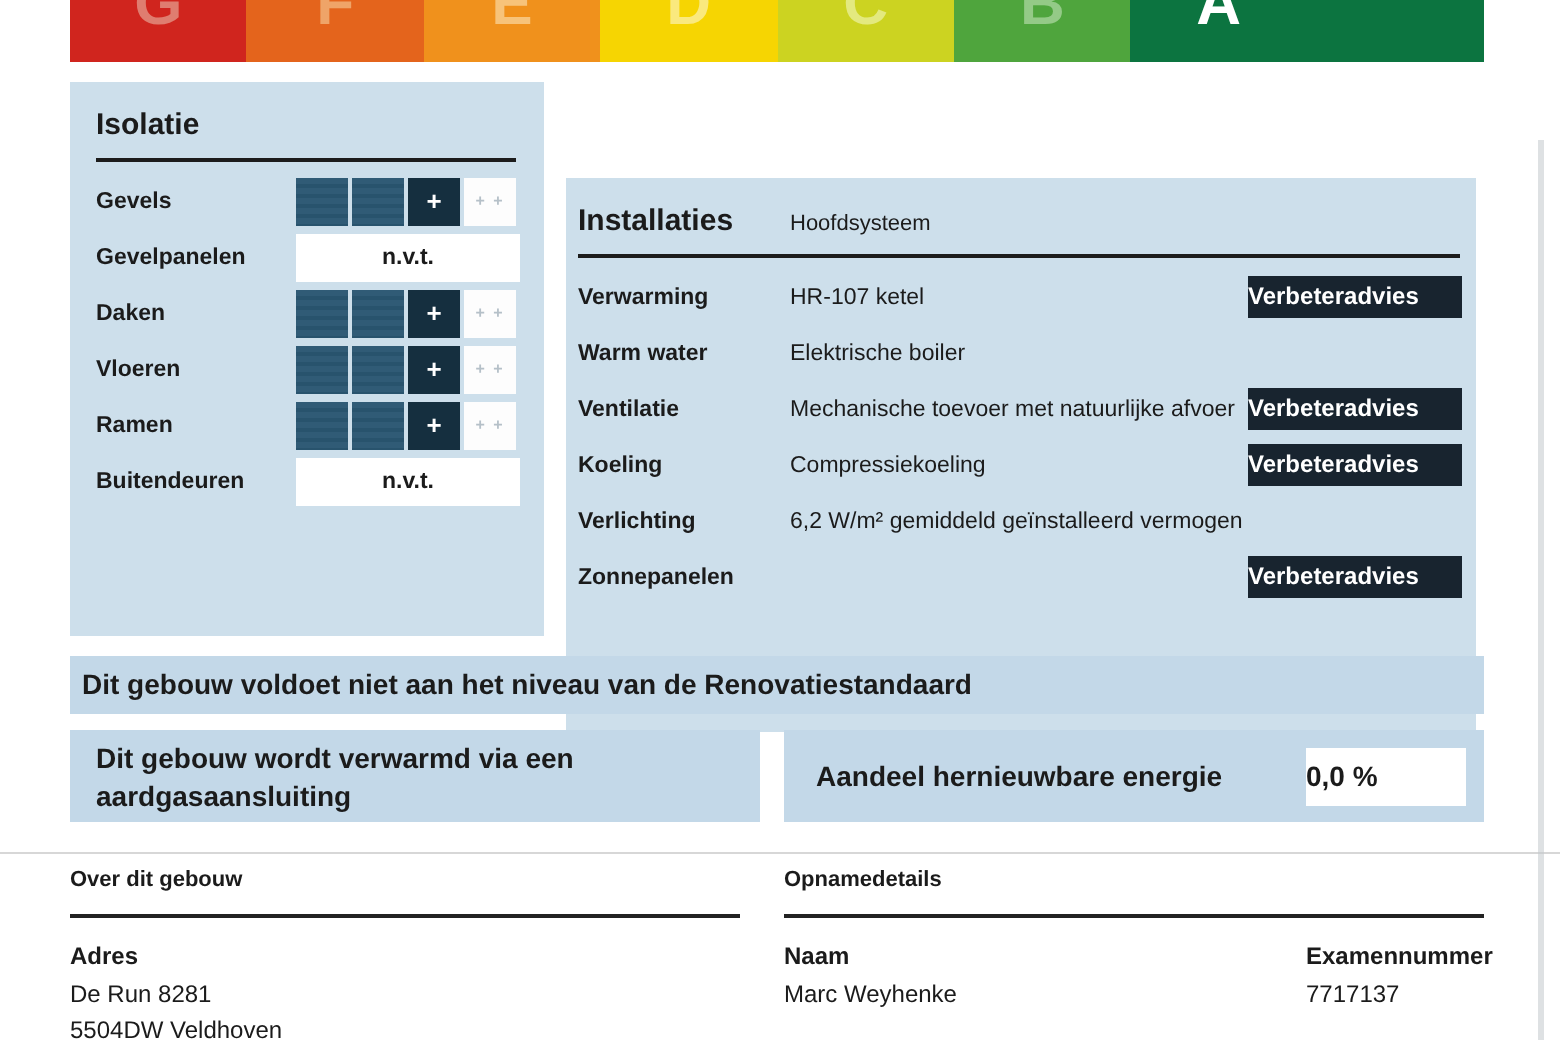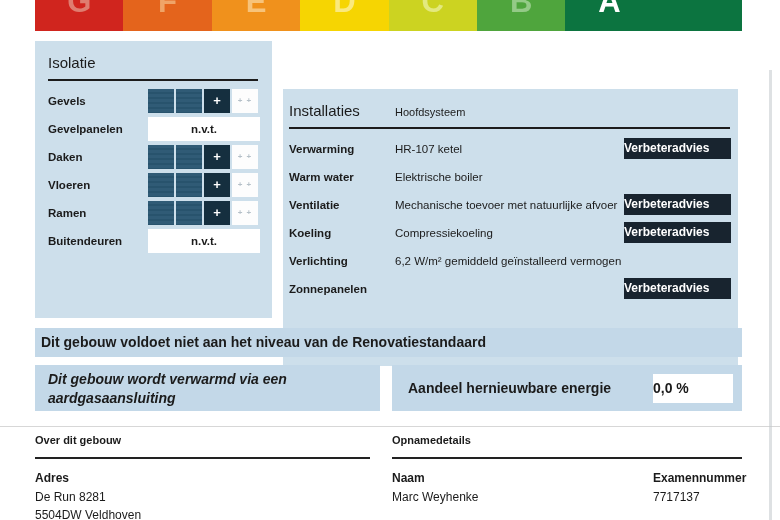--- a/index.html
+++ b/index.html
@@ -15,21 +15,21 @@
   .seg-a{flex:0 0 176.6px;}
   .seg span{
     display:block;width:100%;text-align:center;font-weight:bold;
     font-size:31px;line-height:31px;margin-top:-14px;
   }
   .seg-a span{width:88px;}
   
   .panel{position:absolute;top:41px;height:277px;background:#cddfeb;}
   #panel-iso{left:35px;width:237px;}
   #panel-inst{left:283px;width:455px;margin-top:48px;}
-  .panel-title{position:absolute;top:13px;font-weight:normal;font-size:15px;}
+  .panel-title{position:absolute;top:13px;font-weight:bold;font-size:15px;}
   #panel-iso .panel-title{left:13px;}
   #panel-inst .panel-title{left:6px;}
   .panel-subtitle{position:absolute;left:112px;top:17px;font-size:11px;}
   .panel-rule{position:absolute;top:38px;height:2px;background:#1c1c1c;}
   #iso-rule{left:13px;width:210px;}
   #inst-rule{left:6px;width:441px;}
   
   .iso-row{position:absolute;left:0;width:100%;height:24px;}
   .iso-label{position:absolute;left:13px;top:0;line-height:24px;font-weight:bold;font-size:11.5px;}
   .iso-box{position:absolute;left:113px;top:0;width:112px;height:24px;display:flex;gap:2px;}
@@ -43,21 +43,21 @@
   .inst-label{position:absolute;left:6px;top:0;line-height:24px;font-weight:bold;font-size:11.5px;}
   .inst-value{position:absolute;left:112px;top:0;line-height:24px;font-size:11.5px;white-space:nowrap;}
   .inst-btn{
     position:absolute;right:7px;top:1px;width:107px;height:21px;border:none;
     background:#18242f;color:#ffffff;font-weight:bold;font-size:12px;
     text-align:left;line-height:21px;font-family:"Liberation Sans",sans-serif;padding:0;
   }
   
   .banner{background:#c3d8e8;position:absolute;box-sizing:border-box;}
   #banner-renovatie{left:35px;top:328px;width:707px;height:29px;font-weight:bold;font-size:14px;line-height:29px;padding-left:6px;}
-  #banner-gas{left:35px;top:365px;width:345px;height:46px;font-weight:bold;font-size:14px;line-height:19px;padding:5px 0 0 13px;font-style:italic;}
+  #banner-gas{left:35px;top:365px;width:345px;height:46px;font-weight:bold;font-size:14px;line-height:19px;padding:5px 0 0 13px;}
   #banner-energy{left:392px;top:365px;width:350px;height:46px;}
   #banner-energy .lbl{position:absolute;left:16px;top:0;line-height:46px;font-weight:bold;font-size:14px;}
   #banner-energy .valbox{
     position:absolute;left:261px;top:9px;width:80px;height:29px;background:#ffffff;
     line-height:29px;font-weight:bold;font-size:14px;
   }
   
   .section-title{position:absolute;font-weight:bold;font-size:11px;}
   .section-rule{position:absolute;height:2px;background:#222222;}
   #over-title{left:35px;top:434px;}

